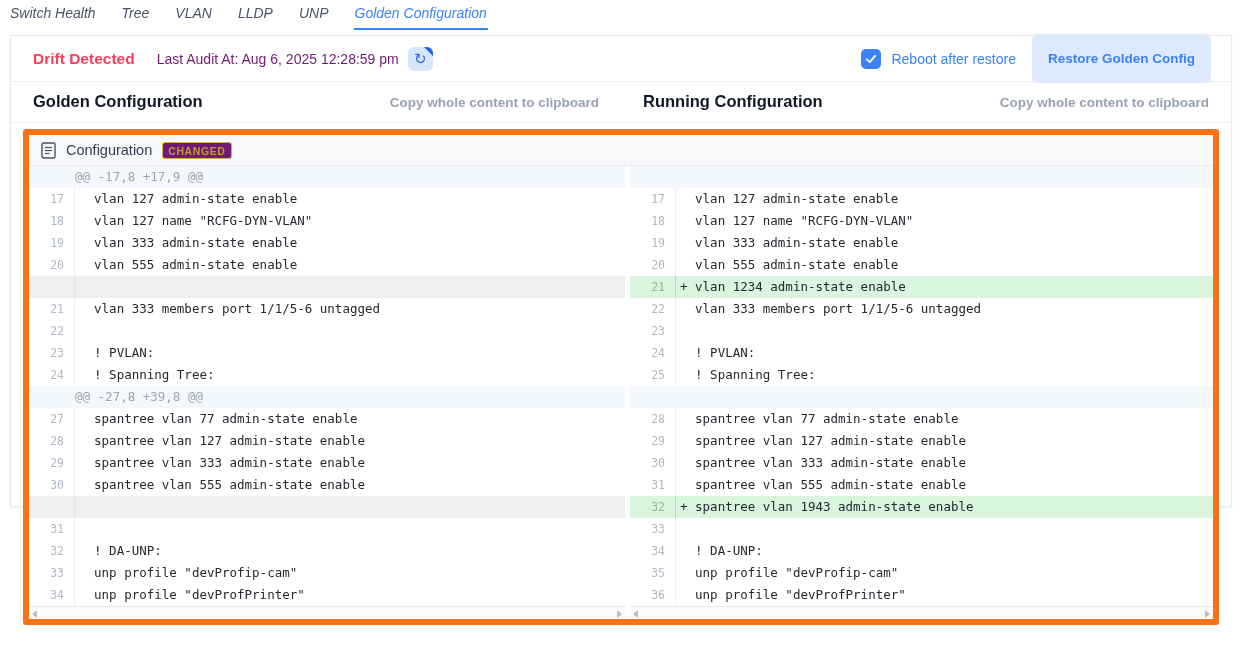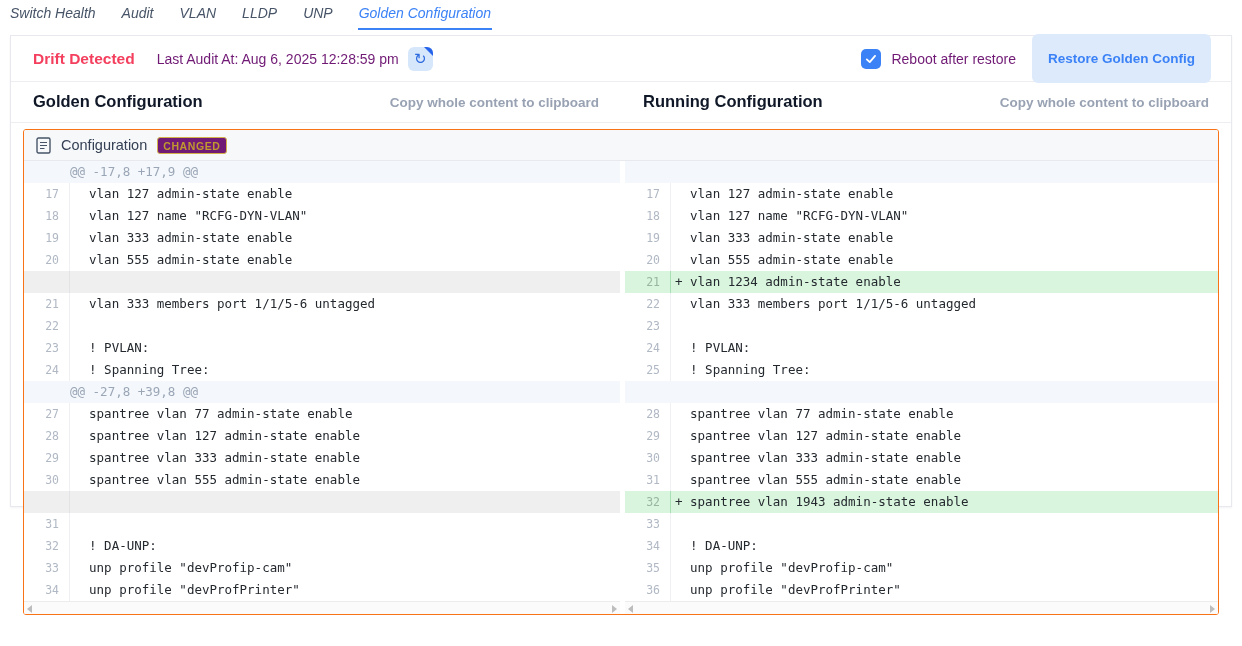--- a/index.html
+++ b/index.html
@@ -20,32 +20,32 @@
   .drift { font-size:15.5px; font-weight:700; color:#f43f5e; }
   .audit { font-size:14px; color:#701a75; margin-left:22px; }
   .sync { width:25px; height:24px; background:#d7e7fb; border-radius:6px; color:#2f6be0;
     display:inline-flex; align-items:center; justify-content:center; font-size:15px;
     position:relative; margin-left:9px; cursor:pointer; overflow:hidden; }
   .sync .fold { position:absolute; top:0; right:0; width:0; height:0;
     border-top:9px solid #2563eb; border-left:9px solid transparent; }
   .spacer { flex:1; }
   .chk { width:20px; height:20px; background:#3b82f6; border-radius:5px;
     display:inline-flex; align-items:center; justify-content:center; cursor:pointer; flex:none; }
-  .chk-label { font-size:14px; color:#701a75; margin:0 16px 0 10px; }
+  .chk-label { font-size:14px; color:#3b82f6; margin:0 16px 0 10px; }
   .restore-btn { background:#ddeafc; color:#3b82f6; font-weight:700; font-size:13.5px;
     font-family:"Liberation Sans", sans-serif; padding:17px 16px; border:none; border-radius:6px; cursor:pointer; }
 
   
   .col-headers { display:flex; border-bottom:1px solid #edeef2; }
   .col-head { width:50%; display:flex; align-items:baseline; justify-content:space-between; padding:10px 22px 11px; }
   .col-title { font-size:16.5px; font-weight:700; color:#101828; }
   .copy-link { font-size:13.5px; font-weight:600; color:#98a2b3; cursor:pointer; }
 
   
-  .diff-wrap { margin:6px 12px 8px; border:1px solid #f97316; border-radius:3px; overflow:hidden; }
+  .diff-wrap { margin:6px 12px 8px; border:6px solid #f97316; border-radius:3px; overflow:hidden; }
   .config-header { display:flex; align-items:center; gap:10px; background:#f7f8fa;
     border-bottom:1px solid #e7e9ee; padding:6px 12px; height:31px; }
   .config-title { font-size:14.5px; color:#344054; }
   .badge { border:1px solid #d4b04a; color:#c09a2e; font-size:10.5px; letter-spacing:.6px;
     padding:2px 5px 1px; border-radius:3px; font-weight:600; background:#701a75; }
 
   .diff-body { display:flex; background:#fff;align-items:center; }
   .pane { width:596px; flex:none; }
   .pane.right { width:auto; flex:1; }
   .pane-gap { width:5px; background:#fff; flex:none; }
@@ -64,21 +64,21 @@
   .hscroll { height:13px; border-top:1px solid #ececec; background:#fbfbfb; position:relative; }
   .arr { position:absolute; top:3px; width:0; height:0; border:4px solid transparent; }
   .arr.l { left:3px; border-left:none; border-right:5px solid #bdbdbd; }
   .arr.r { right:3px; border-right:none; border-left:5px solid #bdbdbd; }
 </style>
 </head>
 <body>
 
 <nav class="tabbar" id="tabbar">
     <div class="tab">Switch Health</div>
-    <div class="tab">Audit</div>
+    <div class="tab">Tree</div>
     <div class="tab">VLAN</div>
     <div class="tab">LLDP</div>
     <div class="tab">UNP</div>
     <div class="tab active">Golden Configuration</div>
   </nav>
 
 <div class="card">
 
   <div class="banner">
     <span class="drift">Drift Detected</span>

